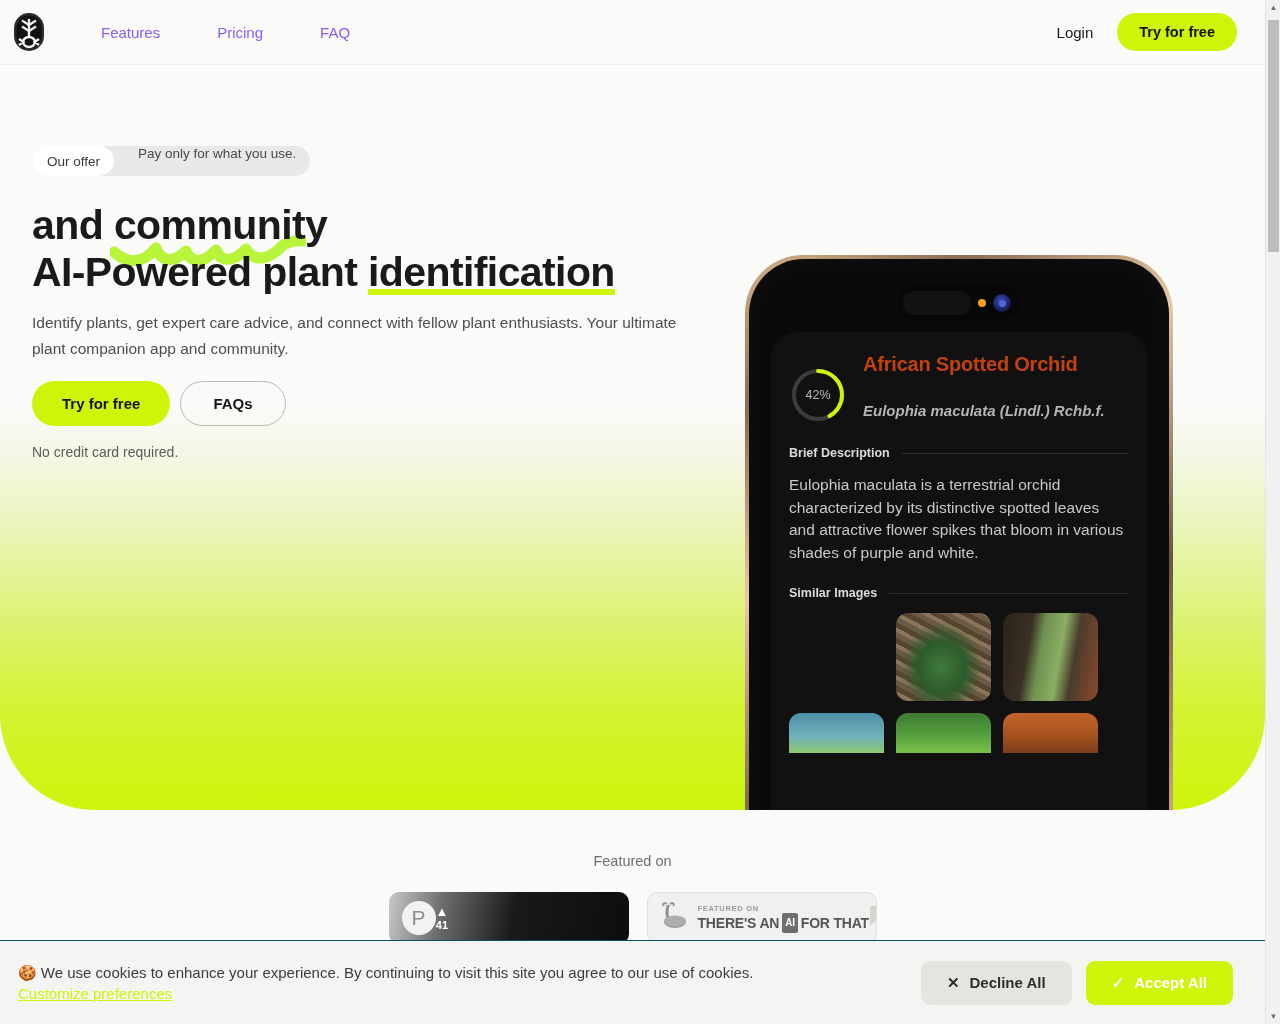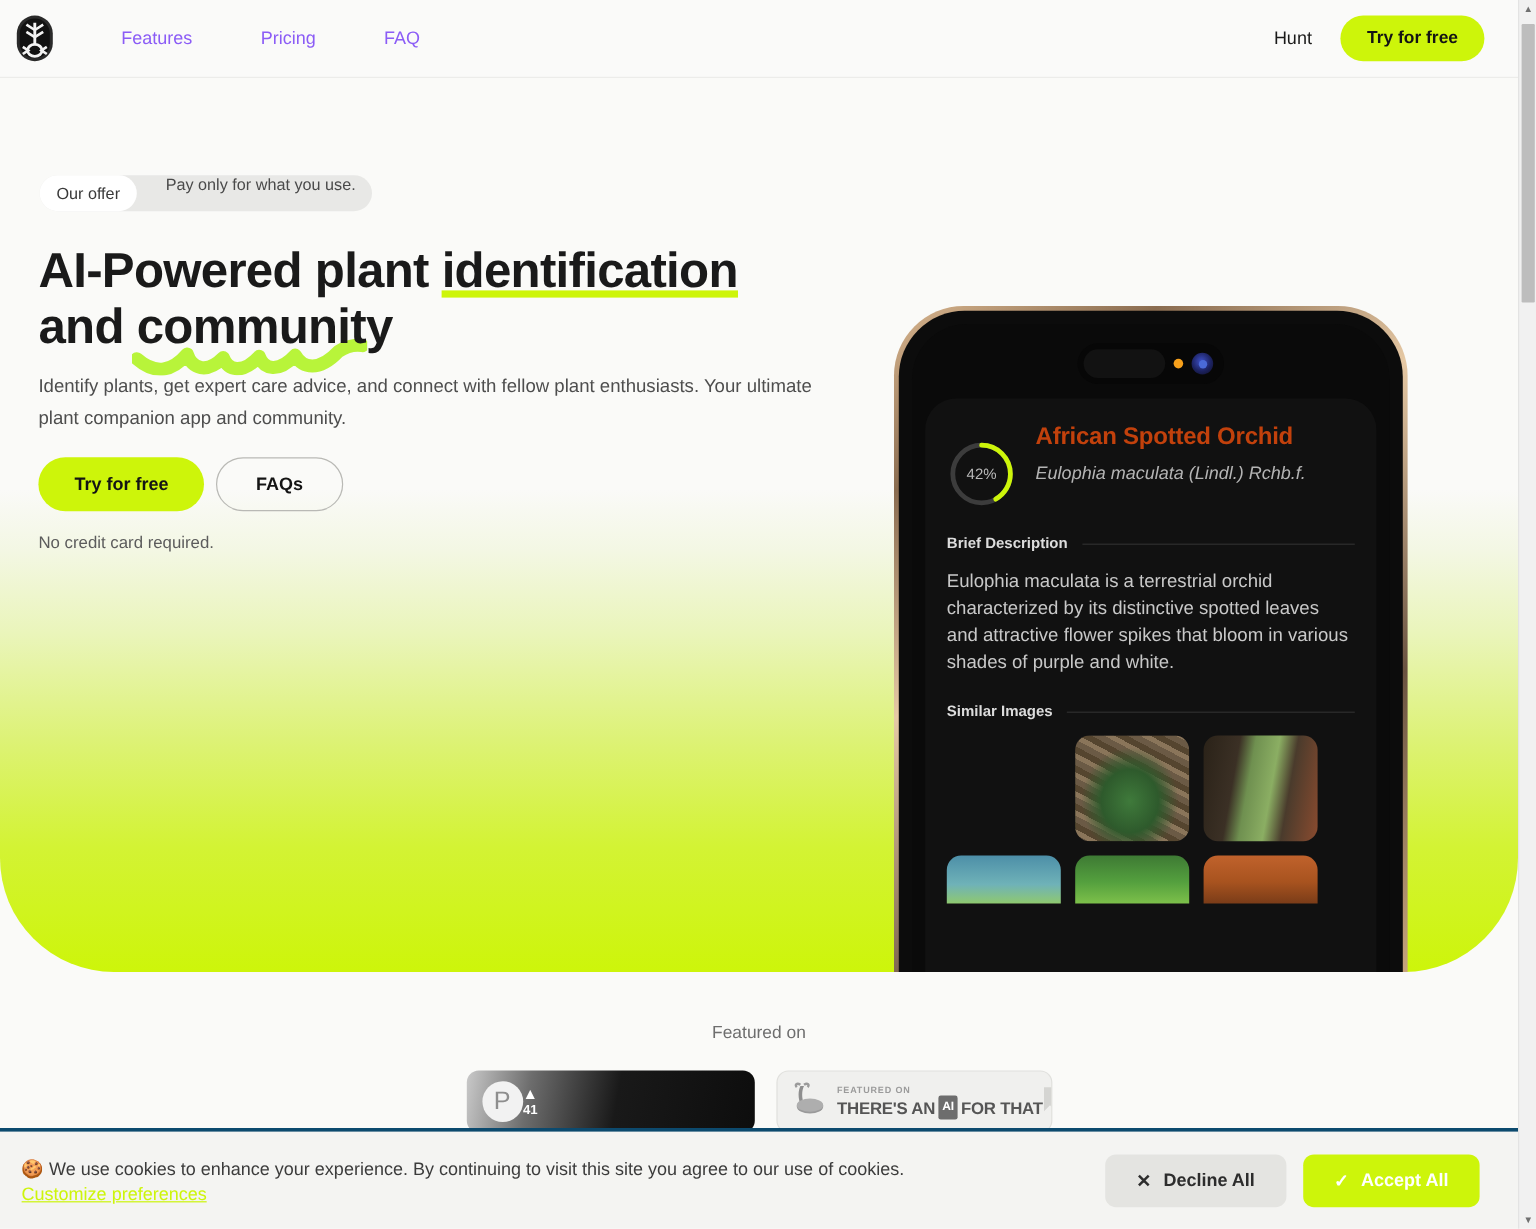--- a/index.html
+++ b/index.html
@@ -206,21 +206,21 @@
     position: absolute; inset: 0;
     display: flex; align-items: center; justify-content: center;
     font-size: 12.5px; color: #b9b9b9;
   }
   .plant-title {
     font-size: 20px; font-weight: 700; line-height: 29px;
     color: #c2410c; letter-spacing: -0.2px;
   }
   .plant-latin {
     font-size: 15px; font-style: italic; line-height: 23px;
-    color: #b4b4b4; margin-top: 4px;
+    color: #b4b4b4; margin-top: 20px; font-weight: bold;
   }
   .sec-head {
     display: flex; align-items: center; gap: 12px;
     margin-top: 22px;
   }
   .sec-head-text {
     font-size: 12.5px; font-weight: 700; color: #dcdcdc;
     white-space: nowrap;
   }
   .sec-head-rule { flex: 1; height: 1px; background: #2e2e2e; }
@@ -312,21 +312,21 @@
     background: #6d6d6d; color: #ffffff;
     font-size: 10px; padding: 1px 3px; border-radius: 2px;
   }
   .taft-bookmark { flex: 0 0 auto; }
 
   
   .cookie-banner {
     position: absolute; left: 0; bottom: 0;
     width: 1265px; height: 84px;
     background: #f4f4f2;
-    border-top: 3px solid #0c4a6e;
+    border-top: 1px solid #0c4a6e;
     display: flex; align-items: center;
     padding: 0 32px 0 18px;
     z-index: 60;
   }
   .cookie-text-wrap { flex: 1; }
   .cookie-text {
     font-size: 15px; color: #3c3c3c; line-height: 22px;
   }
   .cookie-emoji { font-family: "DejaVu Sans", sans-serif; }
   .cookie-link {
@@ -387,39 +387,39 @@
       <ellipse cx="16" cy="30" rx="6" ry="5" fill="none" stroke="#f2f2f2" stroke-width="2.4"></ellipse>
       <path d="M6 27 L10.5 30 L6 33 M26 27 L21.5 30 L26 33" stroke="#f2f2f2" stroke-width="2.2" fill="none"></path>
     </svg>
   </div>
   <div class="nav-links">
     <a class="nav-link">Features</a>
     <a class="nav-link">Pricing</a>
     <a class="nav-link">FAQ</a>
   </div>
   <div class="nav-right">
-    <a class="login-link">Hunt</a>
+    <a class="login-link">Login</a>
     <button class="btn-try-nav">Try for free</button>
   </div>
 </div>
 
 <div class="hero">
   <div class="hero-bg"></div>
   <div class="hero-content">
 
     <div class="offer-badge">
       <span class="offer-badge-pill">Our offer</span>
       <span class="offer-badge-text">Pay only for what you use.</span>
     </div>
 
     <h1 class="headline">
-      <div class="headline-line"><span>AI-Powered plant </span><span class="hl-underline">identification</span></div>
       <div class="headline-line"><span>and </span><span class="hl-swoosh"><svg viewBox="0 0 196 34" aria-hidden="true">
               <path d="M4 20 C 20 34, 34 30, 46 16 C 50 28, 62 33, 76 19 C 80 30, 92 33, 106 18 C 110 29, 122 32, 136 17 C 142 28, 156 31, 172 14 C 178 10, 186 8, 192 9" fill="none" stroke="#b8f43a" stroke-width="11" stroke-linecap="round" stroke-linejoin="round"></path>
             </svg><span>community</span></span></div>
+      <div class="headline-line"><span>AI-Powered plant </span><span class="hl-underline">identification</span></div>
     </h1>
 
     <p class="subtitle">Identify plants, get expert care advice, and connect with fellow plant enthusiasts. Your ultimate plant companion app and community.</p>
 
     <div class="cta-row">
       <button class="btn-try-hero">Try for free</button>
       <button class="btn-faqs">FAQs</button>
     </div>
 
     <div class="no-card">No credit card required.</div>

